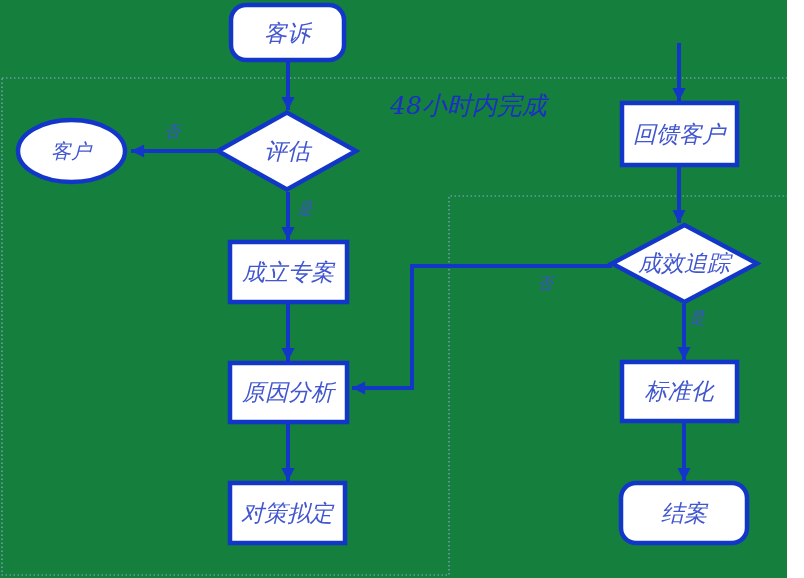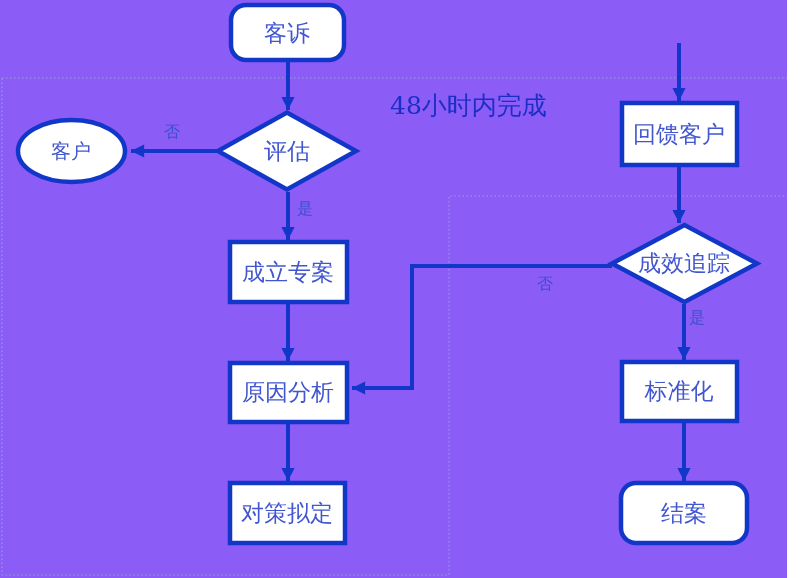--- a/index.html
+++ b/index.html
@@ -1,22 +1,23 @@
 <!DOCTYPE html>
 <html><head>
 <meta charset="utf-8">
 <style>
   html, body { margin: 0; padding: 0; background: #ffffff; }
   .stage {
     position: relative;
     width: 787px;
     height: 578px;
-    background: #8b5cf6;
+    background: #15803d;
     font-family: "DejaVu Serif", serif;
     overflow: hidden;
+    font-style: italic;
   }
   svg { display: block; }
   .node-label {
     font-family: "DejaVu Serif", serif;
     font-size: 23px;
     fill: #4156cf;
   }
   .small-label {
     font-family: "DejaVu Serif", serif;
     font-size: 16px;

